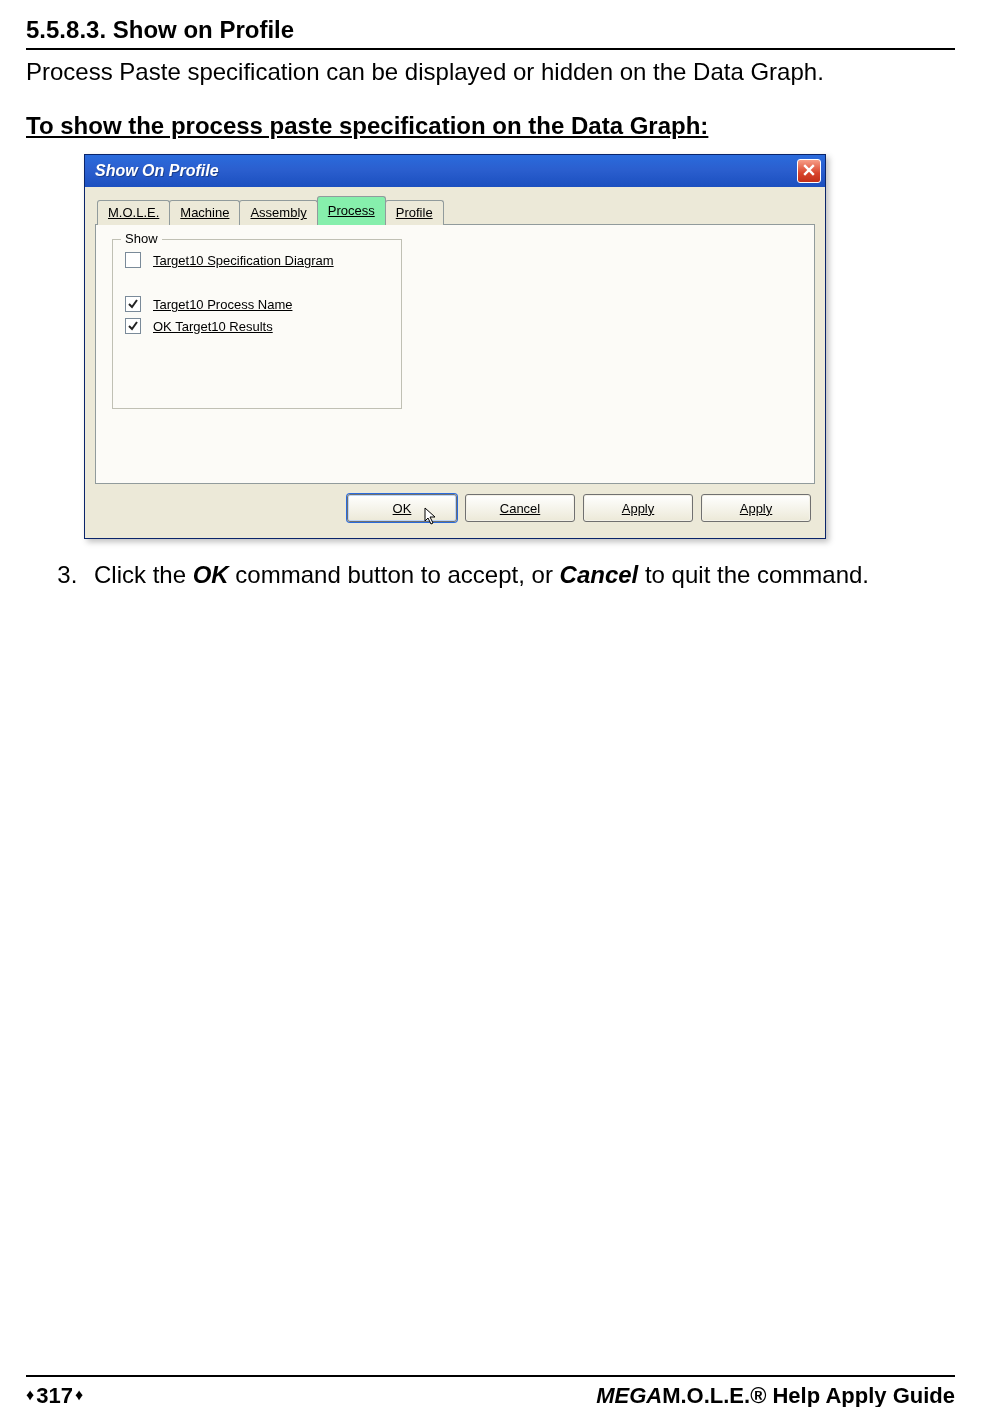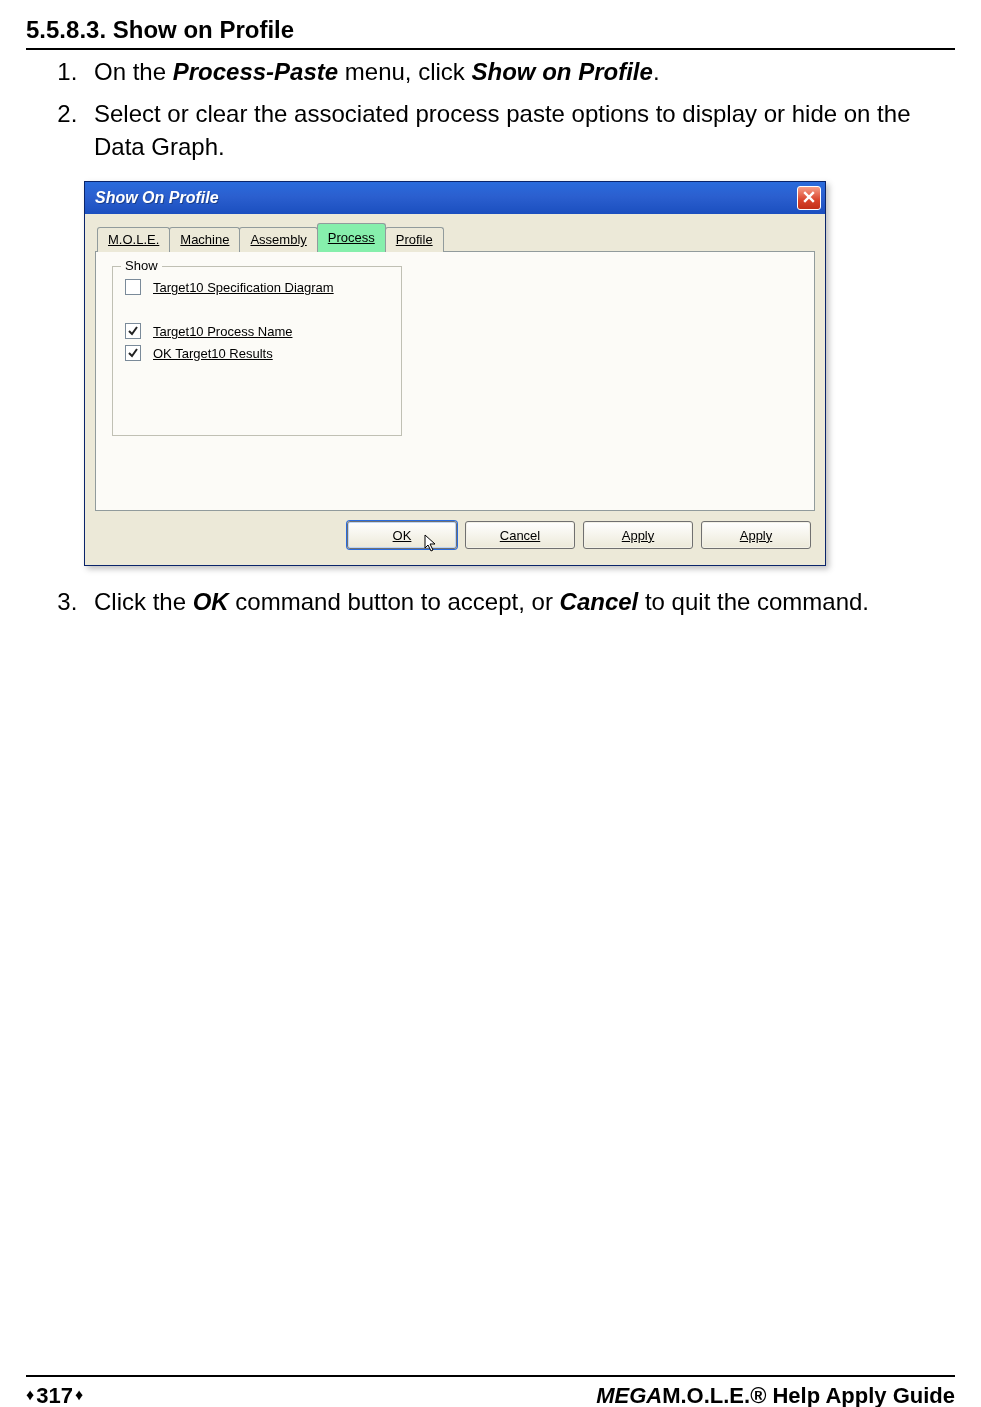--- a/index.html
+++ b/index.html
@@ -212,28 +212,24 @@
 <body>
 
 <div class="page">
 
   <div class="heading">
     <span>5.5.8.3.</span>
     <span>Show on Profile</span>
   </div>
   <hr class="hr">
 
-
-
-  <ol class="steps">
-    <li>
-      <span>On the </span><span class="bi">Process-Paste</span><span> menu, click </span><span class="bi">Show on Profile</span><span>.</span>
-    </li>
-    <li>Select or clear the associated process paste options to display or hide on the Data Graph.</li>
-  </ol>
+  <p class="body-text">Process Paste specification can be displayed or hidden on the Data Graph.</p>
+
+  <p class="subheading">To show the process paste specification on the Data Graph:</p>
+
 
   <div class="dialog-wrap">
     <div class="dialog">
       <div class="titlebar">
         <span class="titlebar-title">Show On Profile</span>
         <span class="close-btn">
           <span>
             <svg viewBox="0 0 10 10">
                 <path d="M1 1 L9 9 M9 1 L1 9" stroke="#fff" stroke-width="2" fill="none"></path>
               </svg>

